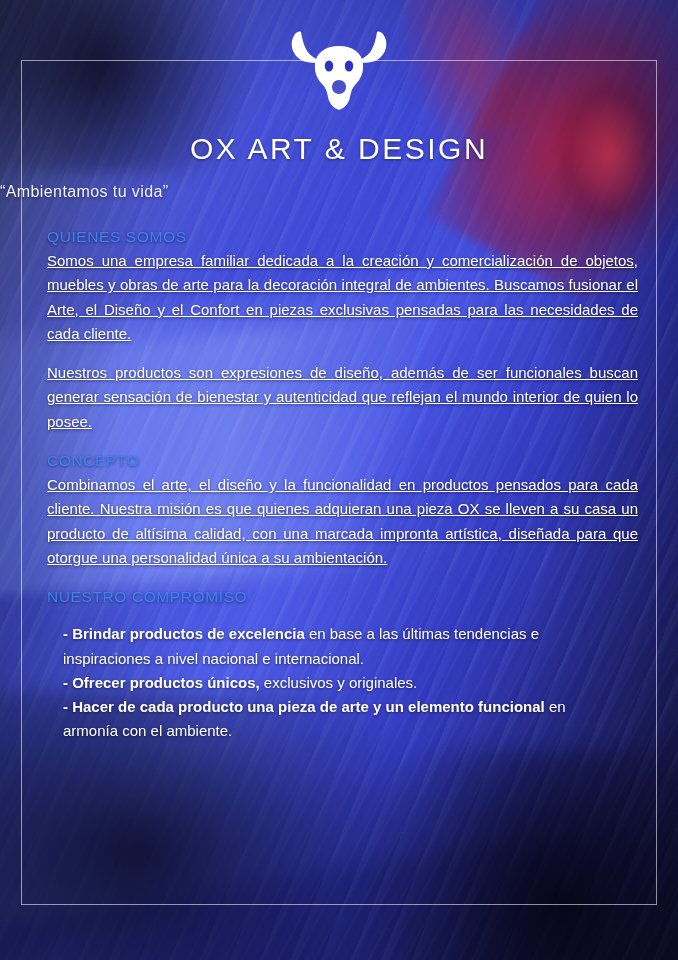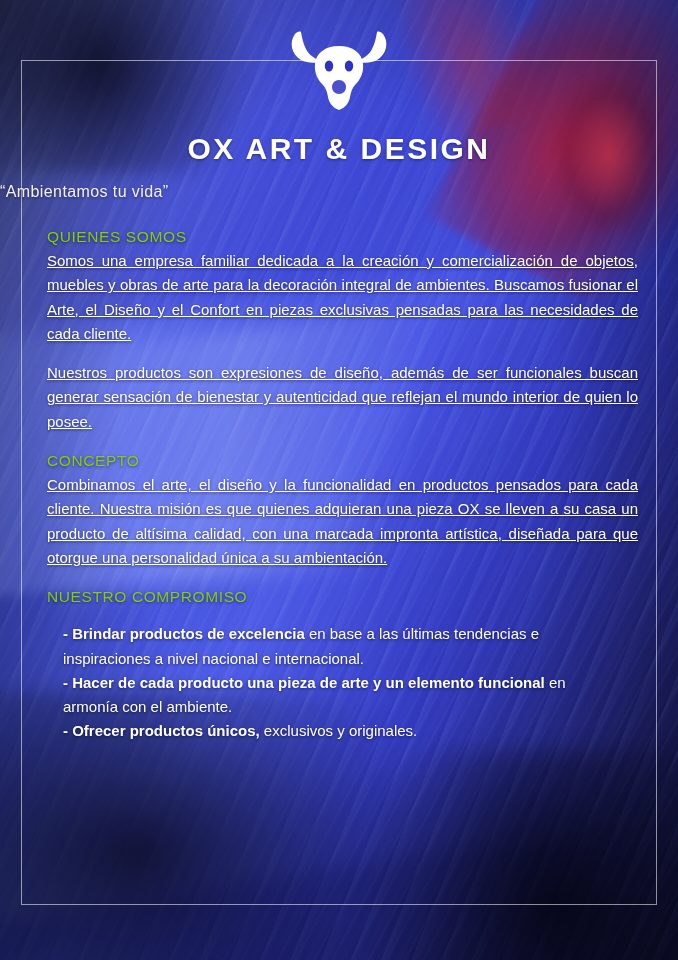--- a/index.html
+++ b/index.html
@@ -166,21 +166,21 @@
   .logo-wrap svg { display: block; }
 
   .brand {
     position: absolute;
     top: 132px;
     left: 0;
     right: 0;
     text-align: center;
     font-size: 30px;
     letter-spacing: 2.5px;
-    font-weight: 700;
+    font-weight: 400;
     color: #ffffff;
     text-shadow: 0 1px 3px rgba(0,0,0,0.45);
   }
   .tagline {
     position: absolute;
     top: 183px;
     left: 0;
     right: 0;
     font-size: 16px;
     letter-spacing: .4px;
@@ -194,21 +194,21 @@
     right: 40px;
     top: 228px;
   }
   .section { margin-bottom: 18px; }
   .section:last-child { margin-bottom: 0; }
 
   .sec-title {
     font-size: 15.5px;
     letter-spacing: .6px;
     margin-bottom: 3px;
-    color: #84cc16;
+    color: #3b82f6;
     text-shadow: 0 1px 3px rgba(0,0,0,0.5);
   }
   .para {
     font-size: 15px;
     line-height: 1.62;
     text-align: justify;
     text-shadow: 0 1px 3px rgba(0,0,0,0.55);
     margin: 0;
     text-decoration: underline;
   }
@@ -279,20 +279,20 @@
 
       <div class="section sec-concepto">
         <div class="sec-title">CONCEPTO</div>
         <p class="para">Combinamos el arte, el diseño y la funcionalidad en productos pensados para cada cliente. Nuestra misión es que quienes adquieran una pieza OX se lleven a su casa un producto de altísima calidad, con una marcada impronta artística, diseñada para que otorgue una personalidad única a su ambientación.</p>
       </div>
 
       <div class="section">
         <div class="sec-title">NUESTRO COMPROMISO</div>
         <ul class="bullets">
           <li><b>- Brindar productos de excelencia</b><span> en base a las últimas tendencias e inspiraciones a nivel nacional e internacional.</span></li>
+          <li><b>- Ofrecer productos únicos,</b><span> exclusivos y originales.</span></li>
           <li><b>- Hacer de cada producto una pieza de arte y un elemento funcional</b><span> en armonía con el ambiente.</span></li>
-          <li><b>- Ofrecer productos únicos,</b><span> exclusivos y originales.</span></li>
         </ul>
       </div>
 
     </div>
   </div>
 </div>
 
 </body></html>

